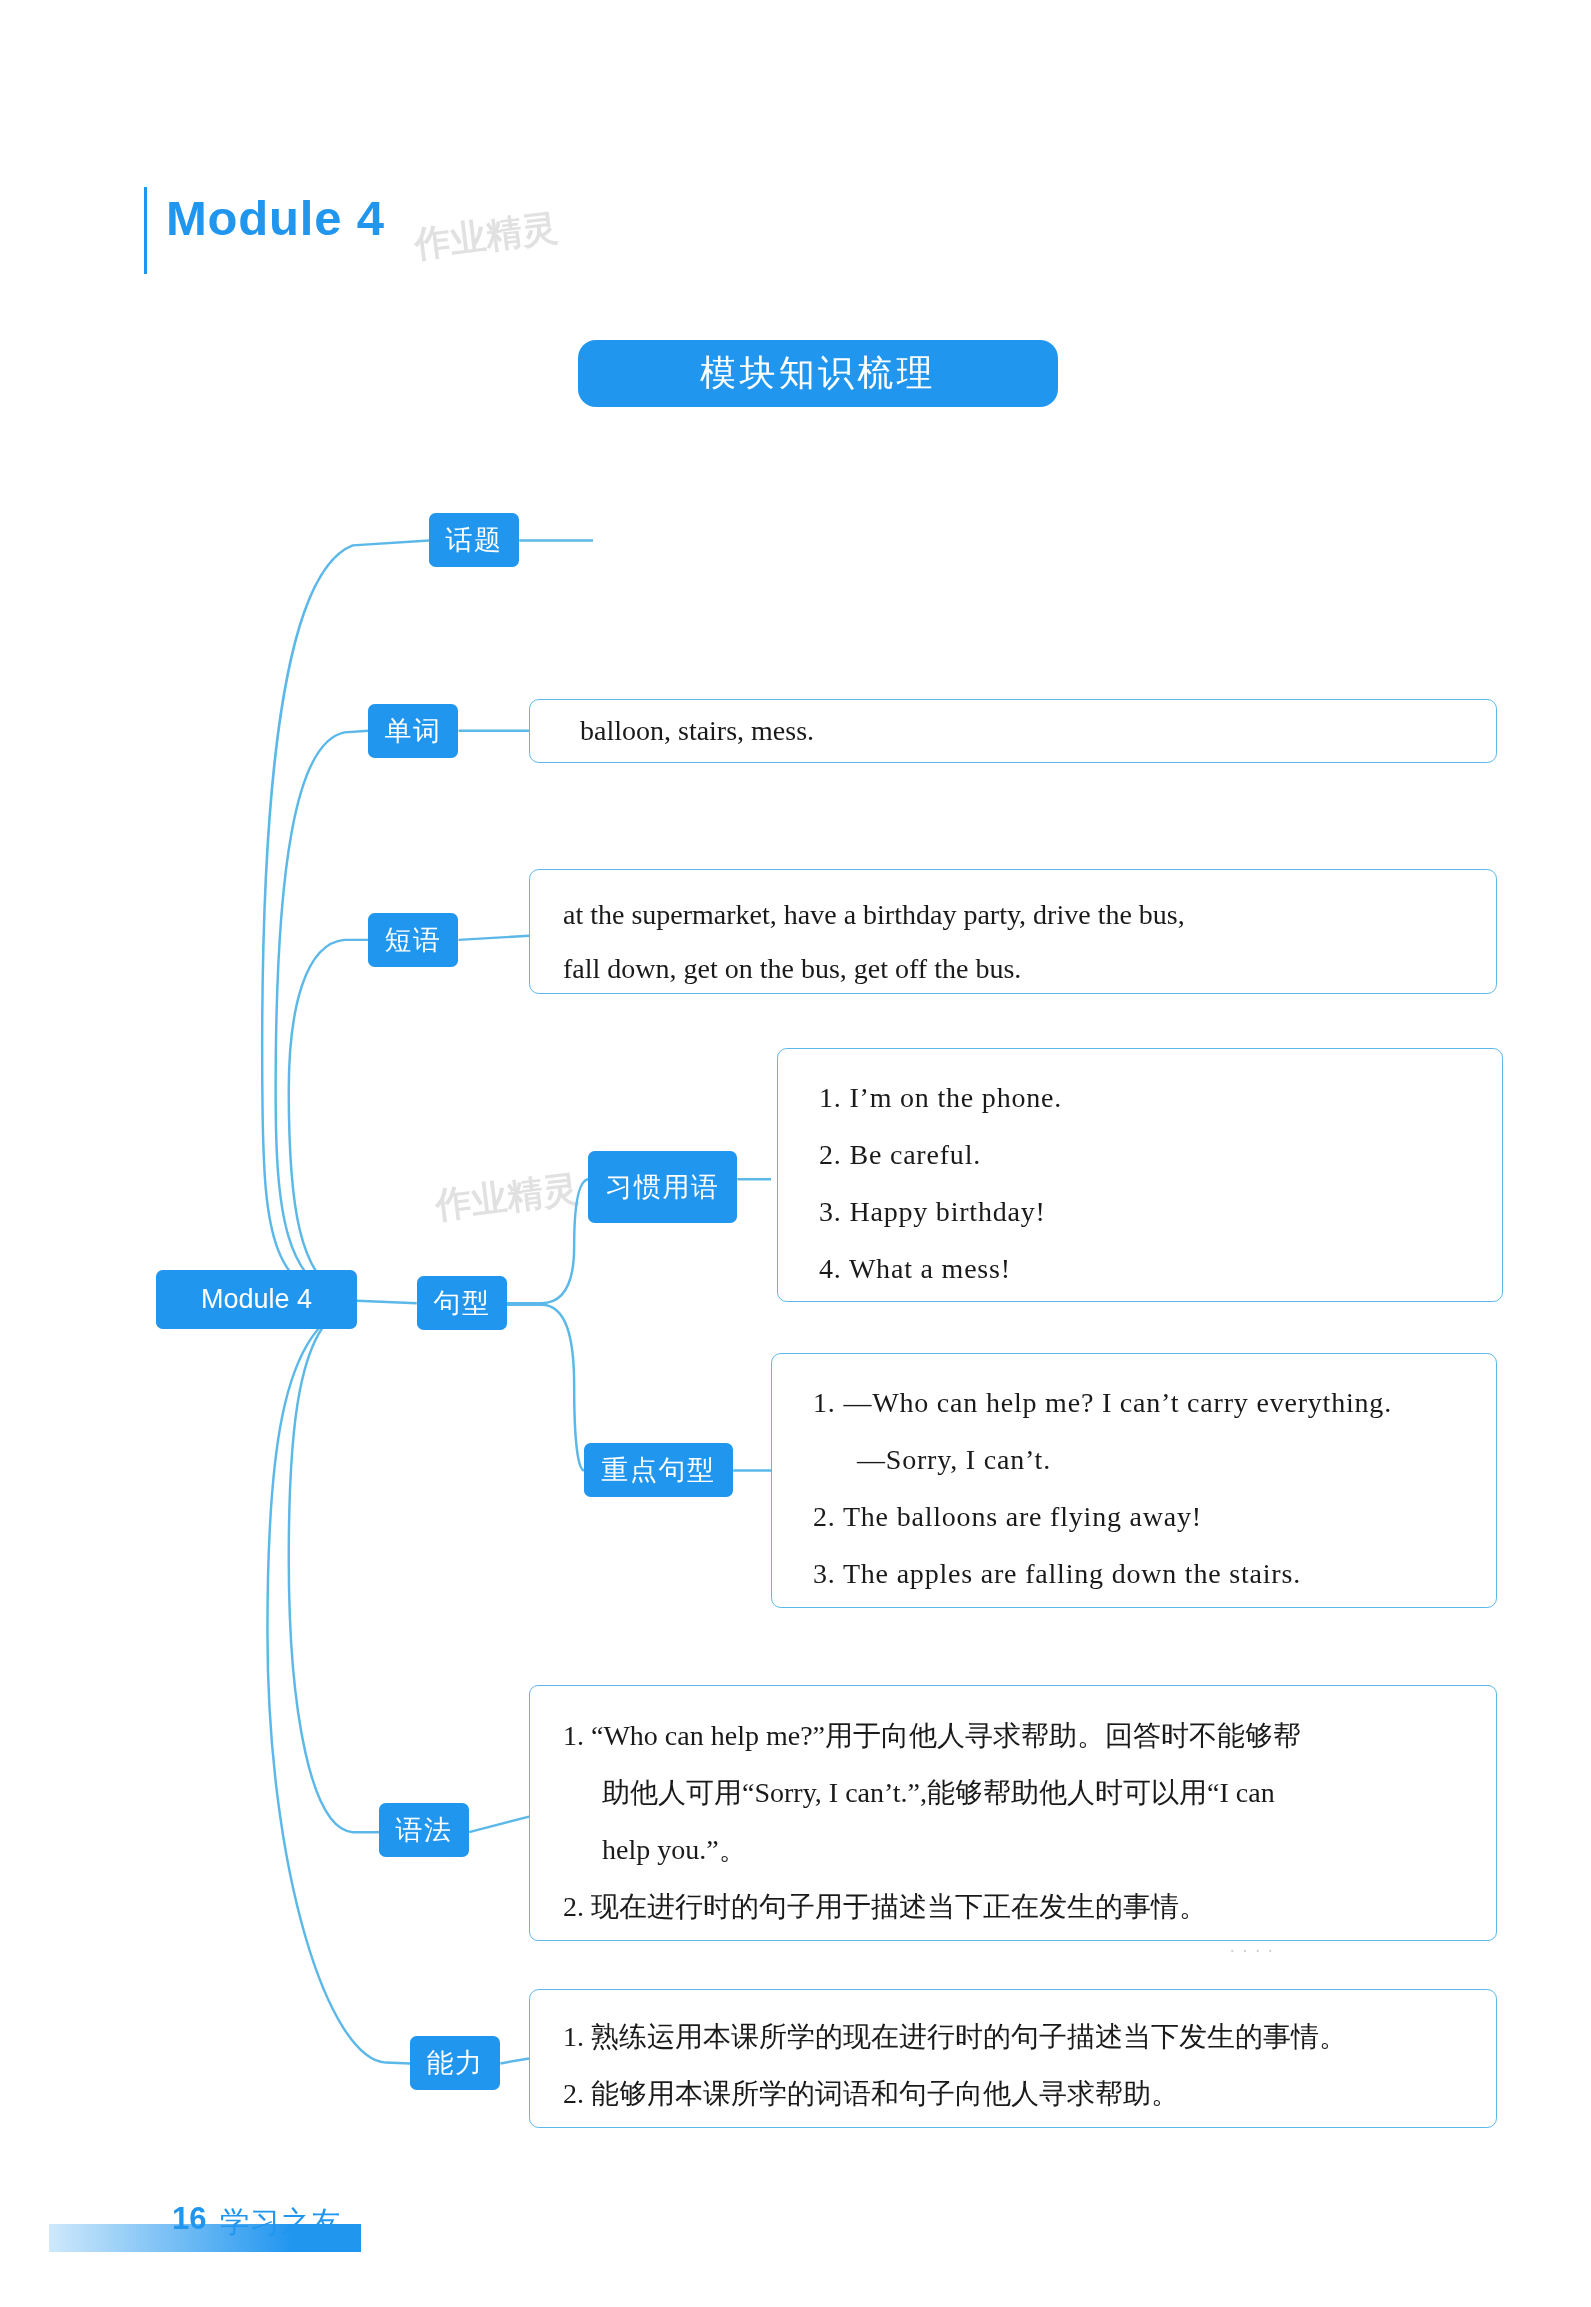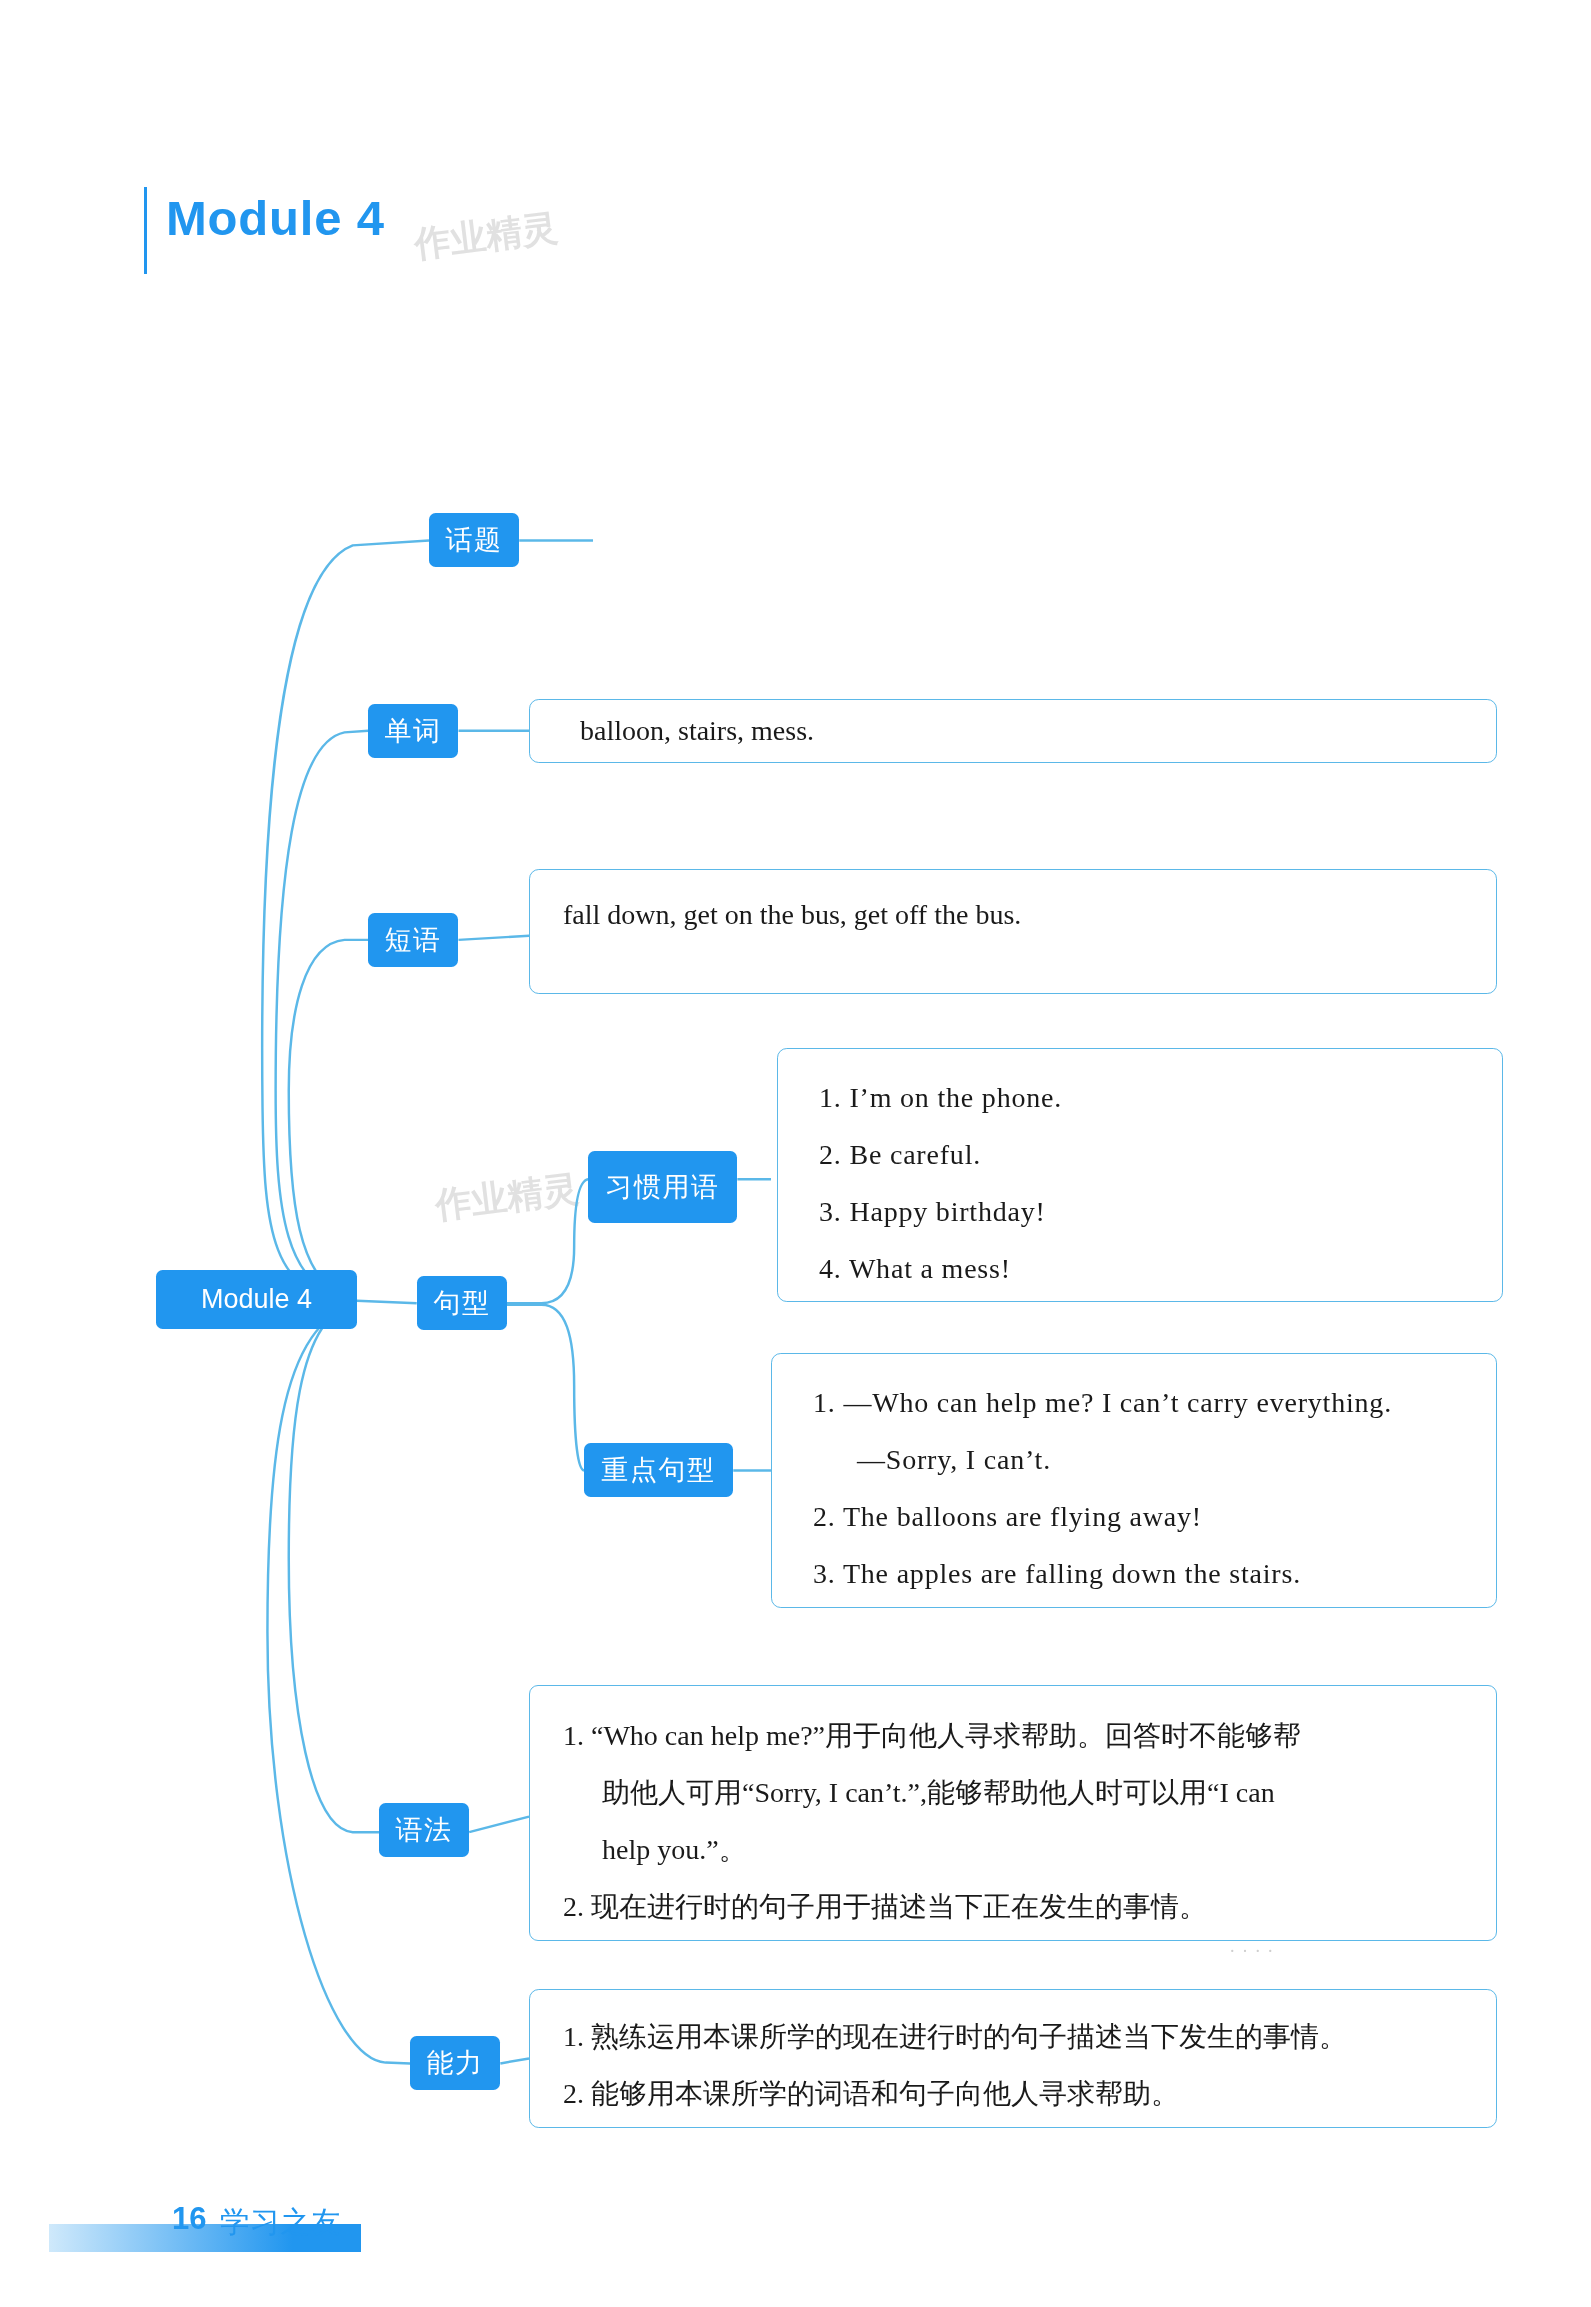--- a/index.html
+++ b/index.html
@@ -210,20 +210,21 @@
 </head>
 <body>
 
 <div class="page">
 
   <div class="header-rule"></div>
   <div class="module-title">Module 4</div>
   <div class="wm wm1">作业精灵</div>
   <div class="wm wm2">作业精灵</div>
 
+  <div class="banner">模块知识梳理</div>
 
   <svg class="connectors" viewBox="0 0 1941 2813" xmlns="http://www.w3.org/2000/svg">
     <g fill="none" stroke="#5bb8e8" stroke-width="3">
 
       <path d="M 435 1585 C 330 1585 322 1500 320 1350 C 316 1000 340 700 430 665 L 523 659"></path>
 
       <path d="M 435 1583 C 345 1580 336 1470 336 1330 C 336 1060 360 905 420 893 L 449 891"></path>
 
       <path d="M 435 1582 C 360 1578 352 1450 352 1330 C 352 1230 372 1150 420 1146 L 449 1146"></path>
 
@@ -261,20 +262,21 @@
   <div class="chip chip-key">重点句型</div>
   <div class="chip chip-grammar">语法</div>
   <div class="chip chip-ability">能力</div>
 
 
   <div class="box box-words">
     <span>balloon, stairs, mess.</span>
   </div>
 
   <div class="box box-phrases">
+    <p>at the supermarket, have a birthday party, drive the bus,</p>
     <p>fall down, get on the bus, get off the bus.</p>
   </div>
 
   <div class="box box-idioms">
     <p>1. I’m on the phone.</p>
     <p>2. Be careful.</p>
     <p>3. Happy birthday!</p>
     <p>4. What a mess!</p>
   </div>
 

